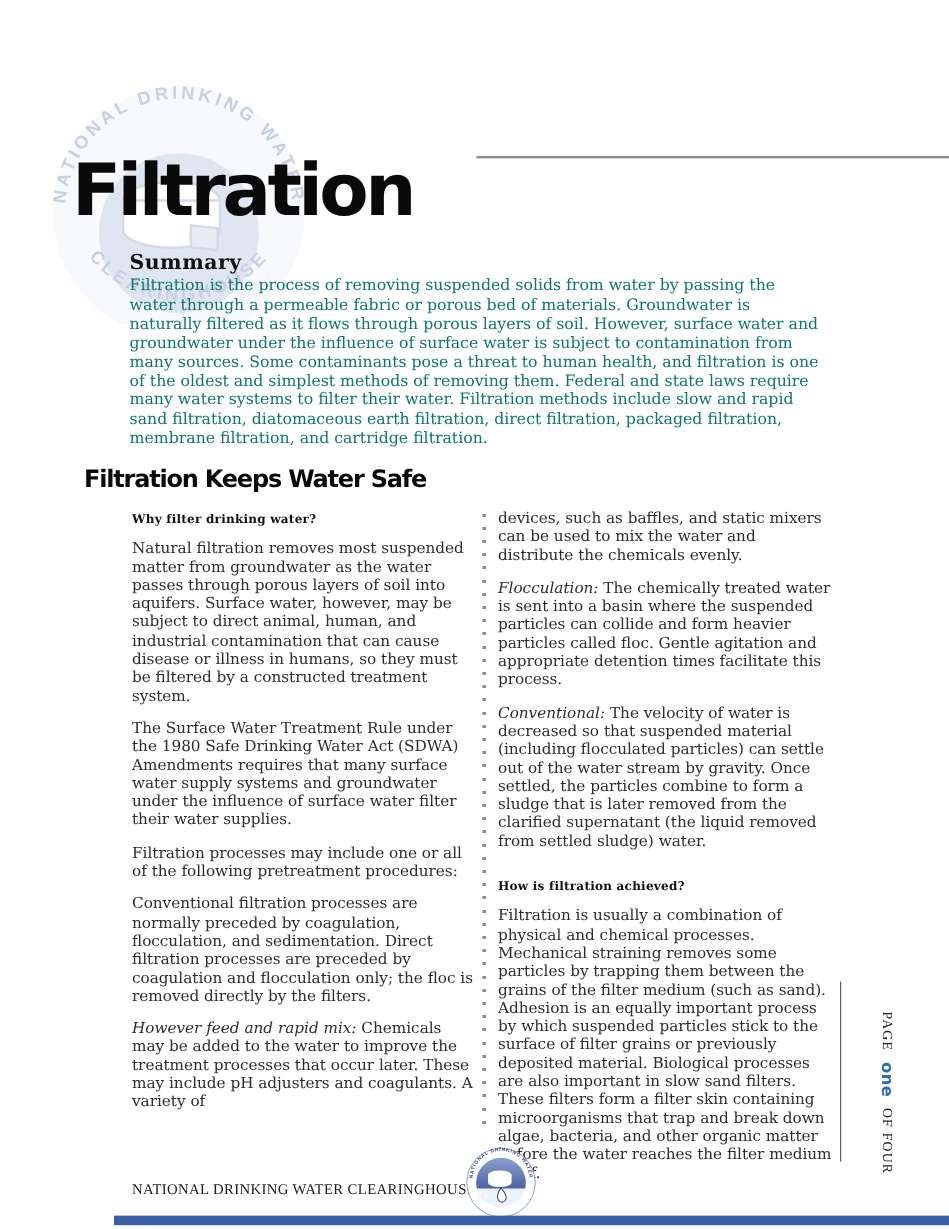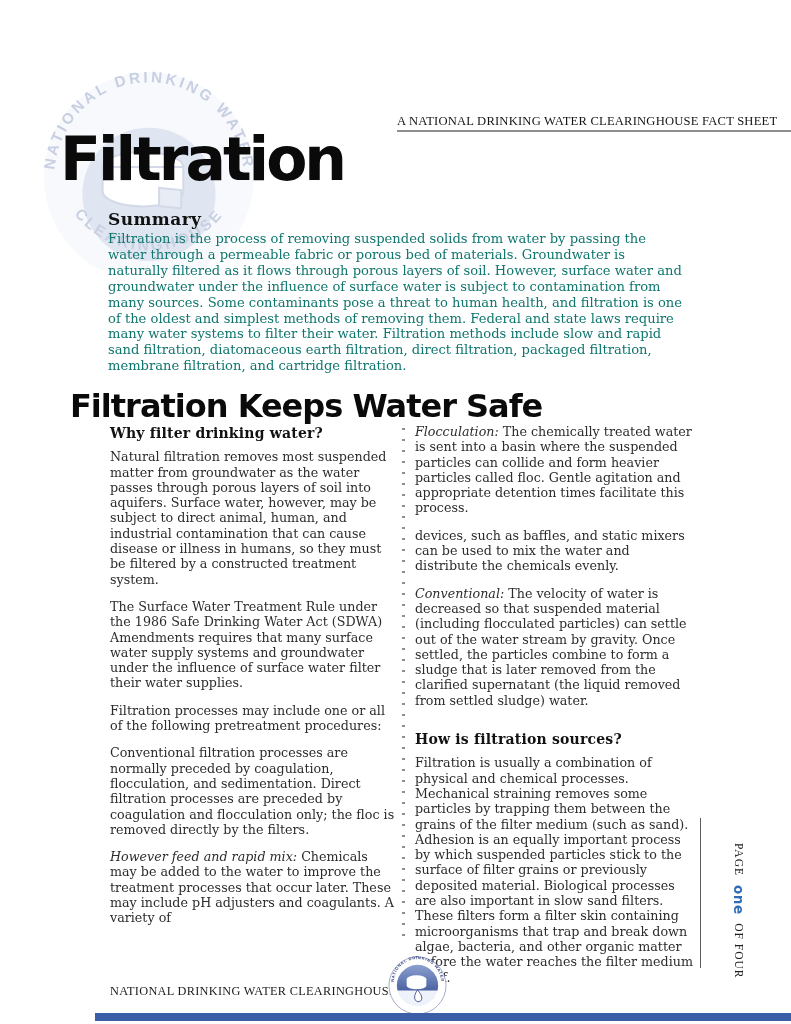--- a/index.html
+++ b/index.html
@@ -39,29 +39,29 @@
     font-size:17px; font-weight:bold; color:#111; letter-spacing:.4px;
   }
   .summary-body {
     position:absolute; left:108px; top:231px; width:578px;
     font-size:13.1px; line-height:15.9px; color:#0f766e;
   }
 
   .section-heading {
     position:absolute; left:70px; top:387px;
     font-family:"DejaVu Sans", sans-serif; font-weight:bold;
-    font-size:32px; letter-spacing:-1px; color:#0a0a0a;
+    font-size:20px; letter-spacing:-1px; color:#0a0a0a;
   }
 
   
   .col { position:absolute; top:424px; font-size:12.7px; line-height:15.3px; color:#2c2c2c; }
   .col-left  { left:110px; width:287px; }
   .col-right { left:415px; width:281px; }
   .qa-heading {
-    font-size:14px; font-weight:bold; color:#121212;
+    font-size:10px; font-weight:bold; color:#121212;
     margin:24px 0 8px 0; letter-spacing:.2px;
   }
   .col .qa-heading:first-child { margin-top:2px; }
   .body-para { margin:0 0 12px 0; }
   .body-para em { font-style:italic; }
 
   .col-divider {
     position:absolute; left:402px; top:428px; width:2.5px; height:517px;
     background:repeating-linear-gradient(to bottom, #8d8d8d 0 2.5px, transparent 2.5px 11px);
   }
@@ -103,43 +103,42 @@
       <text text-anchor="middle"><textPath href="#wmArcTop" startOffset="50%">NATIONAL DRINKING WATER</textPath></text>
       <text text-anchor="middle"><textPath href="#wmArcBottom" startOffset="50%">CLEARINGHOUSE</textPath></text>
     </g>
     <g>
       <ellipse cx="104" cy="118" rx="40" ry="15" fill="#ffffff" stroke="#d3d9e8" stroke-width="2"></ellipse>
       <path d="M 64 118 L 64 142 A 40 15 0 0 0 144 142 L 144 118 Z" fill="#ffffff" stroke="#d3d9e8" stroke-width="2"></path>
       <rect x="120" y="126" width="22" height="18" fill="#e8ecf5" stroke="#d3d9e8" stroke-width="2" transform="skewY(6)"></rect>
     </g>
   </svg>
 
-  <div class="masthead-subtitle">A NATIONAL DRINKING WATER CLEARINGHOUSE FACT SHEET</div>
   <div class="masthead-rule"></div>
   <div class="doc-title">Filtration</div>
 
   <div class="summary-heading">Summary</div>
   <div class="summary-body">Filtration is the process of removing suspended solids from water by passing the water through a permeable fabric or porous bed of materials. Groundwater is naturally filtered as it flows through porous layers of soil. However, surface water and groundwater under the influence of surface water is subject to contamination from many sources. Some contaminants pose a threat to human health, and filtration is one of the oldest and simplest methods of removing them. Federal and state laws require many water systems to filter their water. Filtration methods include slow and rapid sand filtration, diatomaceous earth filtration, direct filtration, packaged filtration, membrane filtration, and cartridge filtration.</div>
 
   <div class="section-heading">Filtration Keeps Water Safe</div>
 
   <div class="col col-left">
       <h3 class="qa-heading">Why filter drinking water?</h3>
       <p class="body-para">Natural filtration removes most suspended matter from groundwater as the water passes through porous layers of soil into aquifers. Surface water, however, may be subject to direct animal, human, and industrial contamination that can cause disease or illness in humans, so they must be filtered by a constructed treatment system.</p>
-      <p class="body-para">The Surface Water Treatment Rule under the 1986 Safe Drinking Water Act (SDWA) Amendments requires that many surface water supply systems and groundwater under the influence of surface water filter their water supplies.</p>
+      <p class="body-para">The Surface Water Treatment Rule under the 1980 Safe Drinking Water Act (SDWA) Amendments requires that many surface water supply systems and groundwater under the influence of surface water filter their water supplies.</p>
       <p class="body-para">Filtration processes may include one or all of the following pretreatment procedures:</p>
       <p class="body-para">Conventional filtration processes are normally preceded by coagulation, flocculation, and sedimentation. Direct filtration processes are preceded by coagulation and flocculation only; the floc is removed directly by the filters.</p>
       <p class="body-para"><em>However feed and rapid mix:</em> Chemicals may be added to the water to improve the treatment processes that occur later. These may include pH adjusters and coagulants. A variety of</p>
     </div>
   <div class="col-divider"></div>
   <div class="col col-right">
+      <p class="body-para">devices, such as baffles, and static mixers can be used to mix the water and distribute the chemicals evenly.</p>
       <p class="body-para"><em>Flocculation:</em> The chemically treated water is sent into a basin where the suspended particles can collide and form heavier particles called floc. Gentle agitation and appropriate detention times facilitate this process.</p>
-      <p class="body-para">devices, such as baffles, and static mixers can be used to mix the water and distribute the chemicals evenly.</p>
       <p class="body-para"><em>Conventional:</em> The velocity of water is decreased so that suspended material (including flocculated particles) can settle out of the water stream by gravity. Once settled, the particles combine to form a sludge that is later removed from the clarified supernatant (the liquid removed from settled sludge) water.</p>
-      <h3 class="qa-heading">How is filtration sources?</h3>
+      <h3 class="qa-heading">How is filtration achieved?</h3>
       <p class="body-para">Filtration is usually a combination of physical and chemical processes. Mechanical straining removes some particles by trapping them between the grains of the filter medium (such as sand). Adhesion is an equally important process by which suspended particles stick to the surface of filter grains or previously deposited material. Biological processes are also important in slow sand filters. These filters form a filter skin containing microorganisms that trap and break down algae, bacteria, and other organic matter before the water reaches the filter medium itself.</p>
     </div>
 
   <div class="page-marker-rule"></div>
   <div class="page-marker">
     <span>PAGE</span>
     <span class="num">one</span>
     <span>OF FOUR</span>
   </div>
 

